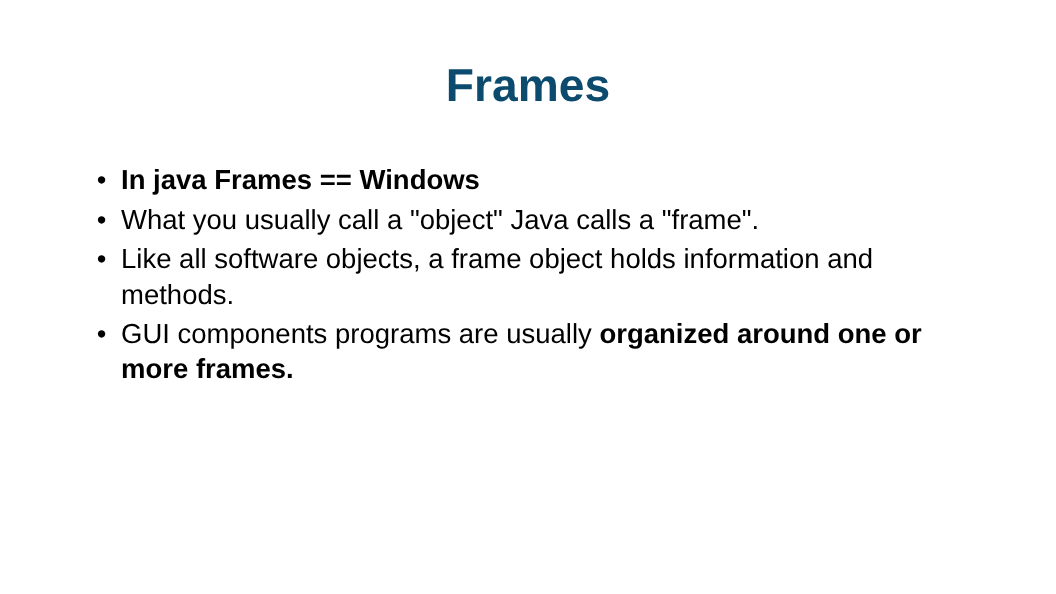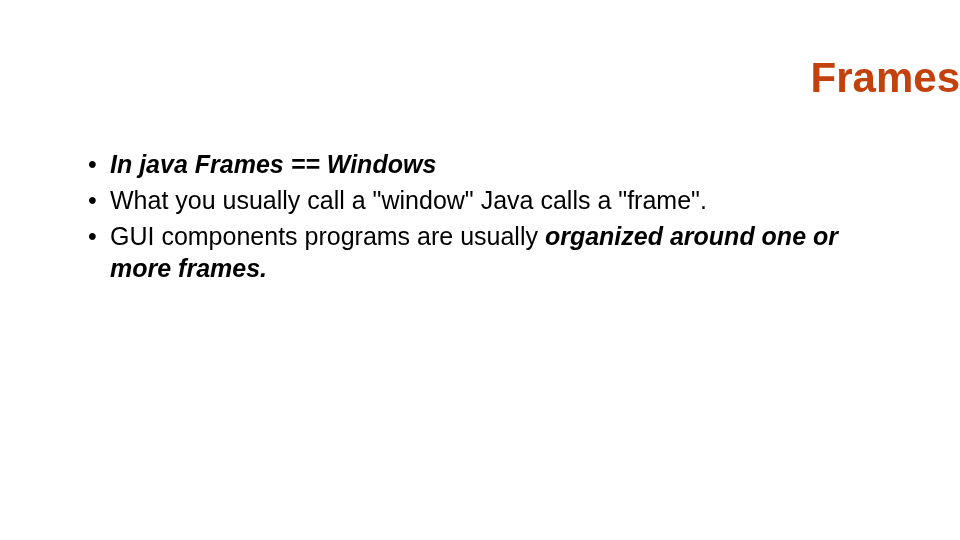--- a/index.html
+++ b/index.html
@@ -15,62 +15,65 @@
     width: 960px;
     height: 540px;
     position: relative;
     box-sizing: border-box;
   }
   .title {
     position: absolute;
     top: 54px;
     left: 0;
     width: 100%;
-    text-align: right;
+    text-align: center;
     font-size: 42px;
     font-weight: bold;
-    color: #c2410c;
+    color: #0c4a6e;
   }
   .body {
     position: absolute;
     top: 148px;
     left: 88px;
     right: 88px;
     font-size: 25px;
     line-height: 1.28;
     color: #000000;
   }
   .item {
     margin: 0 0 4px 0;
     padding-left: 22px;
     text-indent: -22px;
   }
   .bullet {
     display: inline-block;
     width: 22px;
     text-indent: 0;
   }
-  .bold { font-weight: bold; font-style: italic; }
+  .bold { font-weight: bold; }
 </style>
 </head>
 <body>
 
 <div class="slide">
   <div class="title">Frames</div>
 
   <div class="body">
 
     <div class="item">
       <span class="bullet">•</span><span class="bold">In java Frames == Windows</span>
     </div>
 
     <div class="item">
-      <span class="bullet">•</span><span>What you usually call a "window" Java calls a "frame".</span>
+      <span class="bullet">•</span><span>What you usually call a "object" Java calls a "frame".</span>
     </div>
 
 
+    <div class="item">
+      <span class="bullet">•</span><span>Like all software objects, a frame object holds information and methods.</span>
+    </div>
 
     <div class="item">
       <span class="bullet">•</span><span>GUI components programs are usually </span><span class="bold">organized around one or more frames.</span>
     </div>
 
   </div>
 </div>
 
 </body></html>

